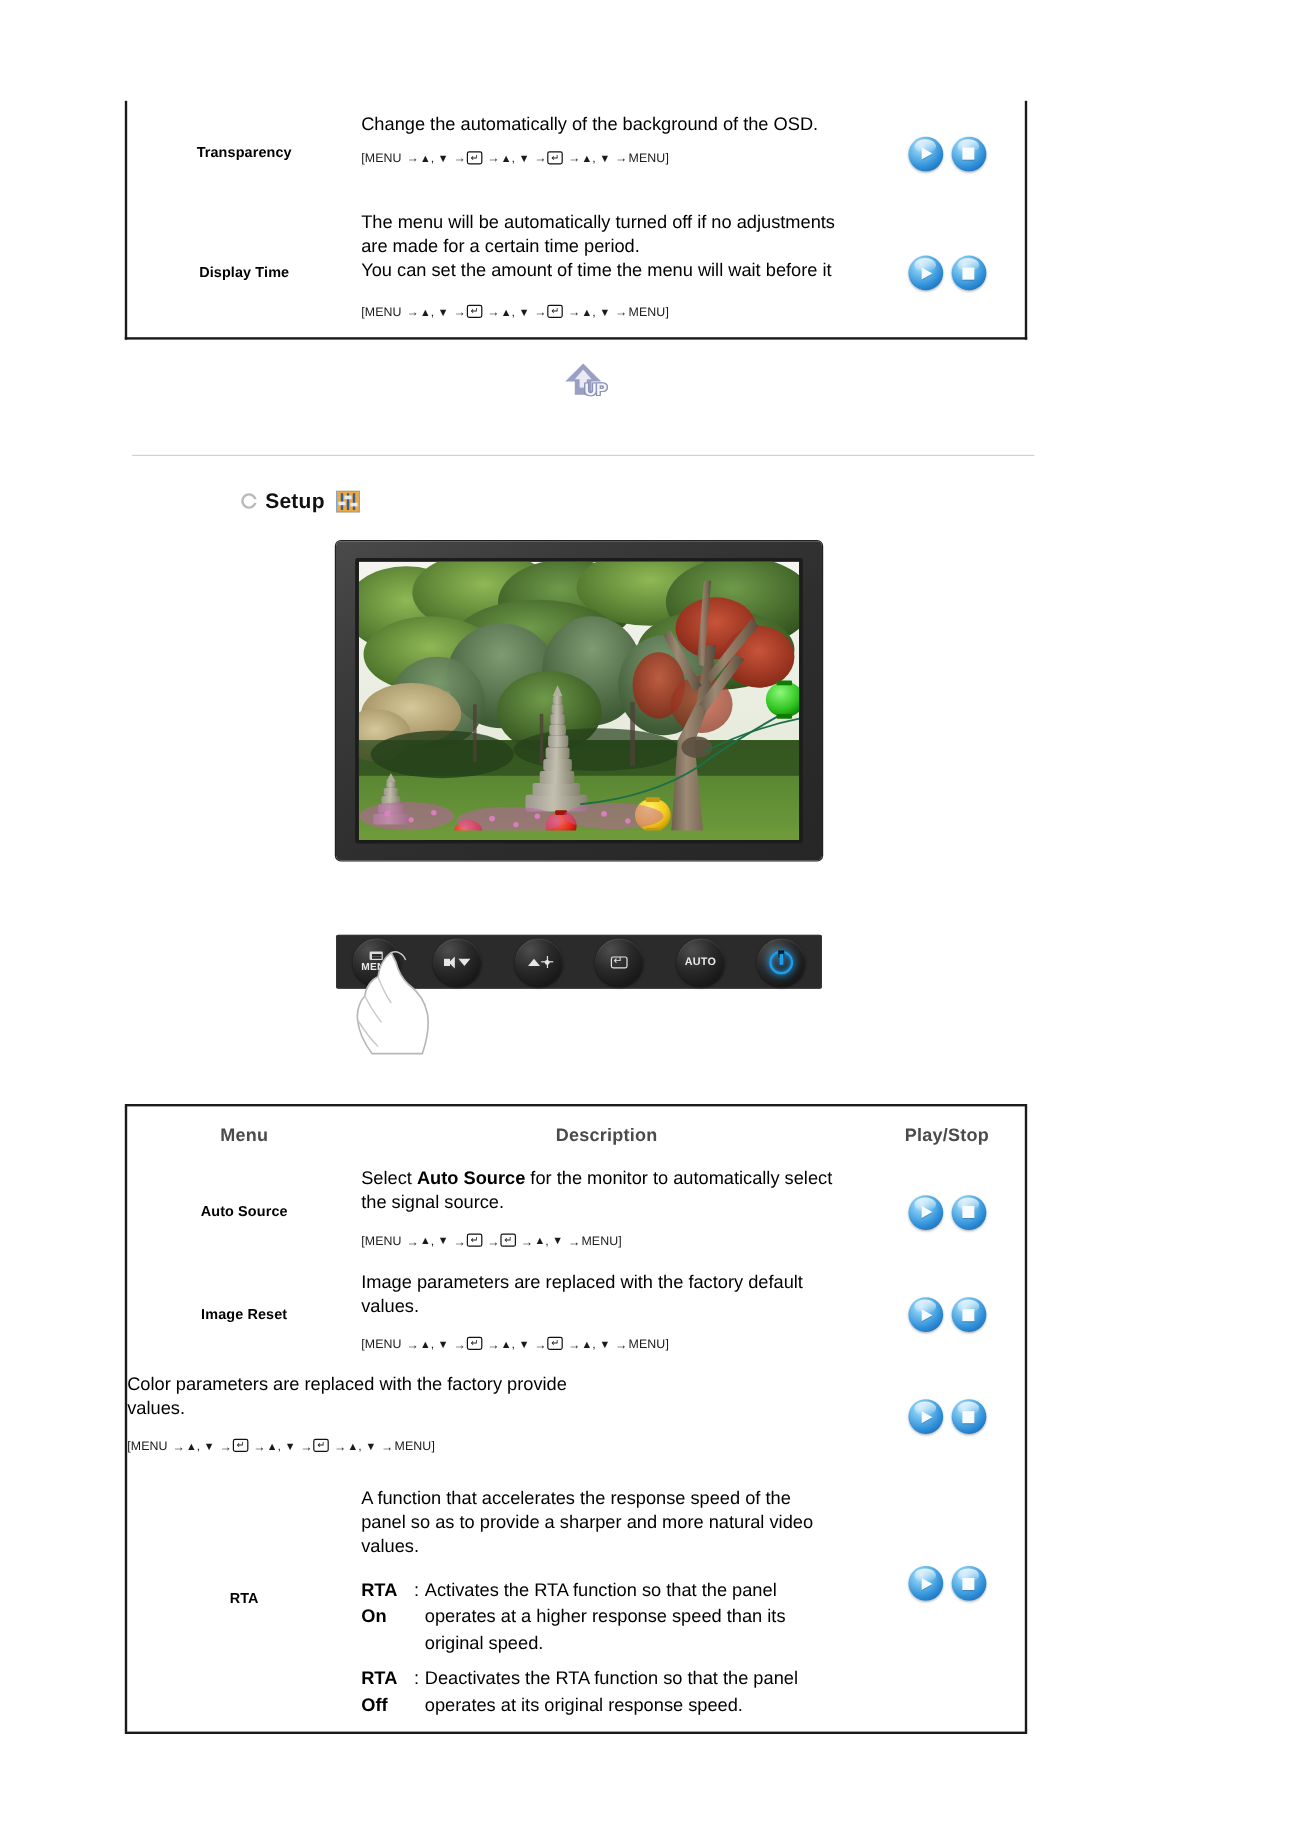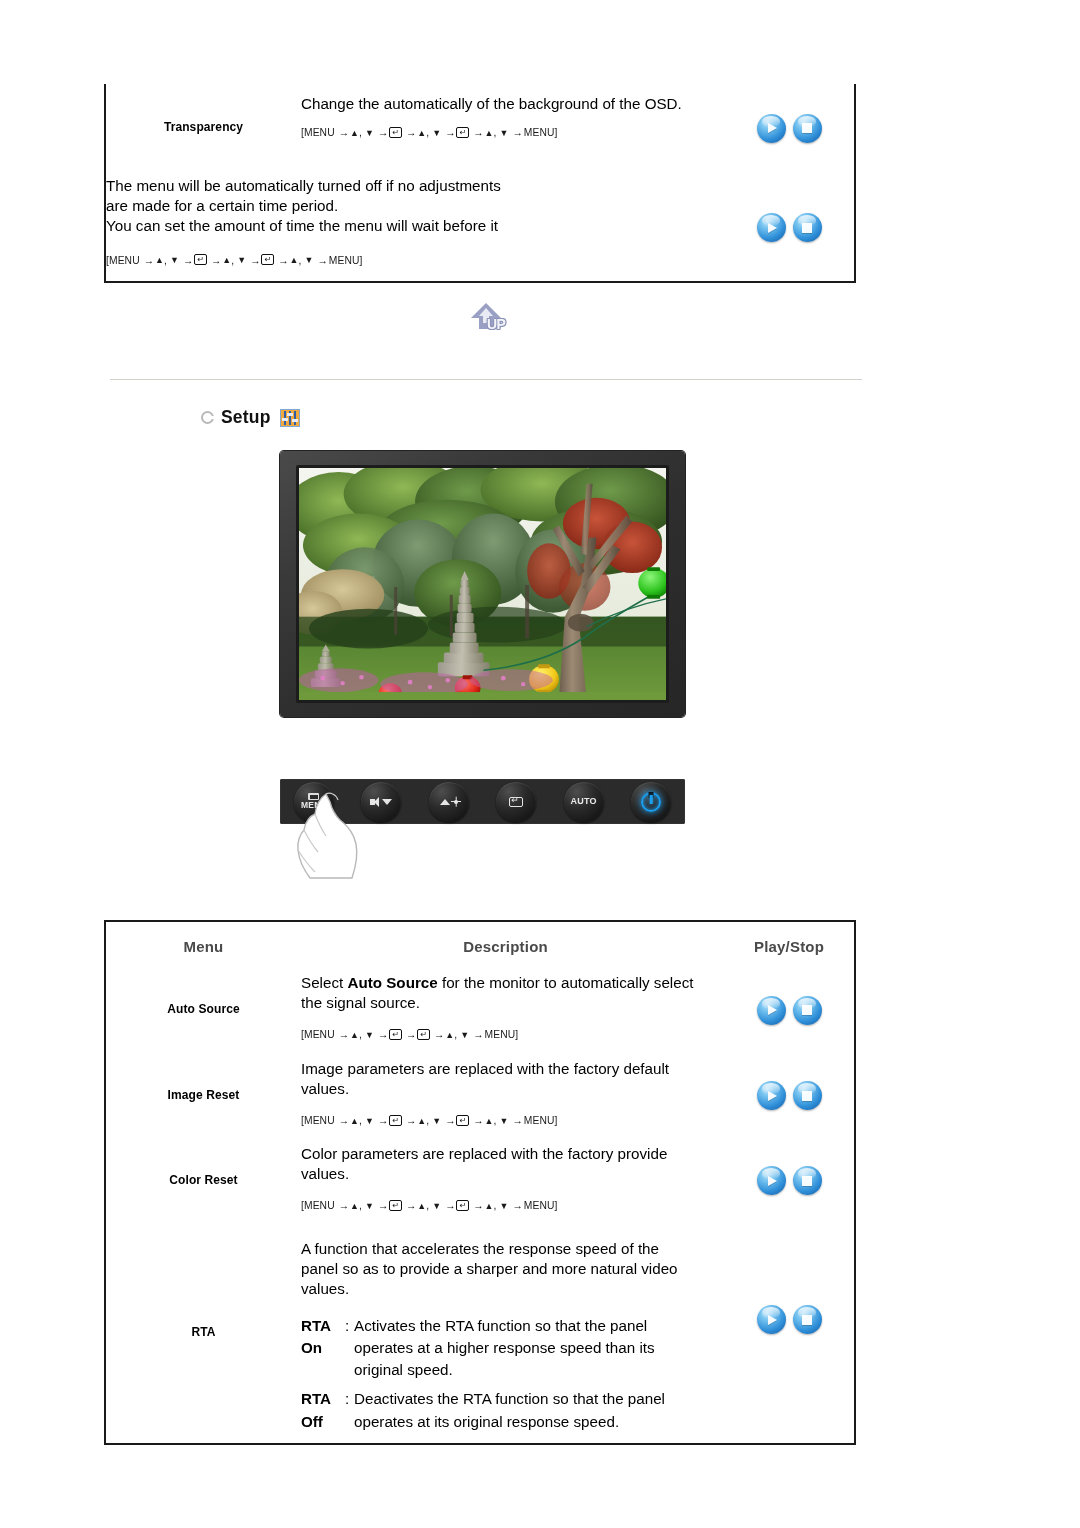--- a/index.html
+++ b/index.html
@@ -480,20 +480,23 @@
         </span>
       <span class="orb">
           <span class="glyph">
             <span class="sq"></span>
           </span>
         </span>
     </div>
   </div>
 
   <div class="trow" style="height:111px;">
+    <div class="col-menu">
+      <div class="menu-label">Display Time</div>
+    </div>
     <div class="col-desc" style="padding-top:4px;">
       <div class="desc-text">The menu will be automatically turned off if no adjustments</div>
       <div class="desc-text">are made for a certain time period.</div>
       <div class="desc-text">You can set the amount of time the menu will wait before it</div>
       <div class="navpath" style="margin-top:18px;">
         <span>[</span><span>MENU</span>
         <span class="ar">→</span><span class="upd">▲</span><span>, </span><span class="upd">▼</span>
         <span class="ar">→</span><span class="enterkey">↵</span>
         <span class="ar">→</span><span class="upd">▲</span><span>, </span><span class="upd">▼</span>
         <span class="ar">→</span><span class="enterkey">↵</span>
@@ -813,23 +816,20 @@
         </span>
       <span class="orb">
           <span class="glyph">
             <span class="sq"></span>
           </span>
         </span>
     </div>
   </div>
 
   <div class="trow" style="height:85px;">
-    <div class="col-menu">
-      <div class="menu-label">Color Reset</div>
-    </div>
     <div class="col-desc" style="padding-top:6px;">
       <div class="desc-text">Color parameters are replaced with the factory provide</div>
       <div class="desc-text">values.</div>
       <div class="navpath" style="margin-top:16px;">
         <span>[</span><span>MENU</span>
         <span class="ar">→</span><span class="upd">▲</span><span>, </span><span class="upd">▼</span>
         <span class="ar">→</span><span class="enterkey">↵</span>
         <span class="ar">→</span><span class="upd">▲</span><span>, </span><span class="upd">▼</span>
         <span class="ar">→</span><span class="enterkey">↵</span>
         <span class="ar">→</span><span class="upd">▲</span><span>, </span><span class="upd">▼</span>

